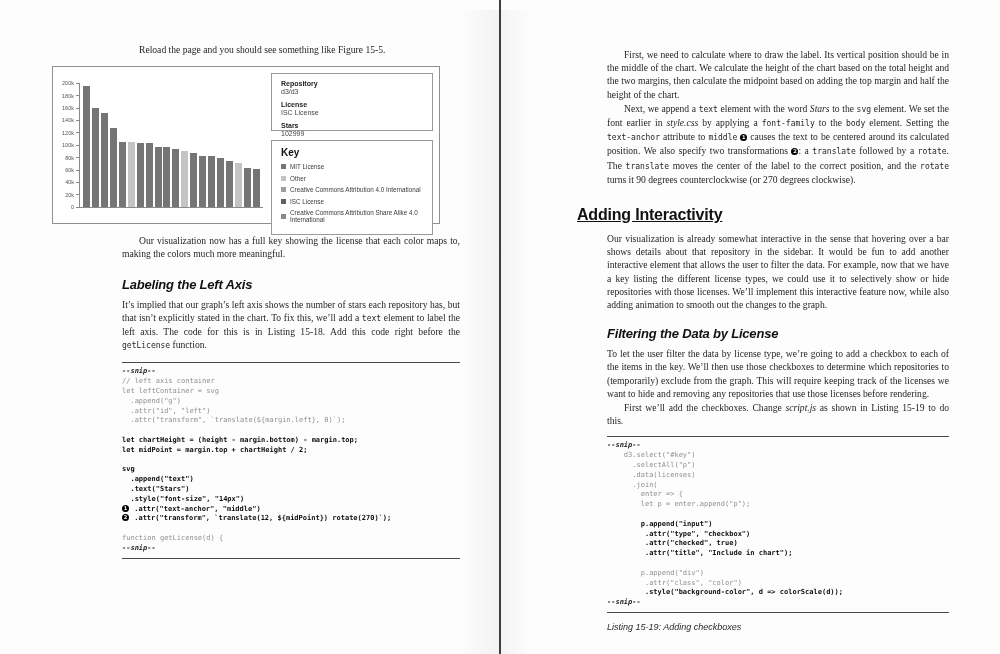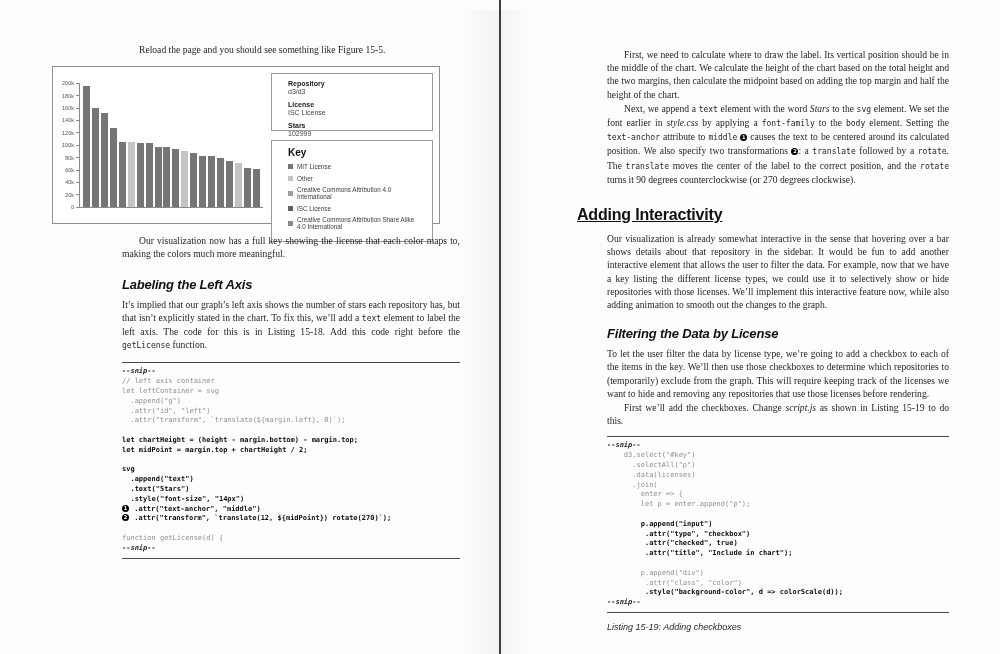--- a/index.html
+++ b/index.html
@@ -37,21 +37,21 @@
   .figure-box{box-sizing:border-box;width:388px;height:158px;border:1px solid #8f8f8f;background:#fff;
     display:flex;gap:8px;padding:6px;margin-top:10px;}
   .chart{width:204px;display:flex;padding-top:10px;}
   .y-axis{position:relative;width:20px;height:124px;flex:none;}
   .ytick{position:absolute;right:5px;font:5.5px/6px "Liberation Sans",sans-serif;color:#555;white-space:nowrap;}
   .ytick::after{content:"";position:absolute;right:-5px;top:2.5px;width:3px;height:1px;background:#8a8a8a;}
   .plot{flex:1;height:124px;border-left:1px solid #8a8a8a;border-bottom:1px solid #8a8a8a;
     display:flex;align-items:flex-end;justify-content:space-between;padding:0 3px;}
   .bar{width:7px;}
   .fig-right{flex:1;display:flex;flex-direction:column;}
-  .panel{box-sizing:border-box;border:1px solid #9a9a9a;background:#fff;padding:6px 16px;}
+  .panel{box-sizing:border-box;border:1px solid #9a9a9a;background:#fff;padding:6px 9px;}
   .repo-panel{height:58px;margin-bottom:9px;}
   .key-panel{flex:1;}
   .fld-label{font:bold 7px/8px "Liberation Sans",sans-serif;color:#222;}
   .fld-value{font:7px/8px "Liberation Sans",sans-serif;color:#444;margin-bottom:5px;}
   .key-title{font:bold 10px/11px "Liberation Sans",sans-serif;color:#111;margin-bottom:5px;}
   .key-item{display:flex;align-items:center;gap:4px;margin-bottom:4.5px;}
   .swatch{width:5px;height:5px;flex:none;}
   .key-label{font:6.3px/7px "Liberation Sans",sans-serif;color:#3a3a3a;}
 
   

